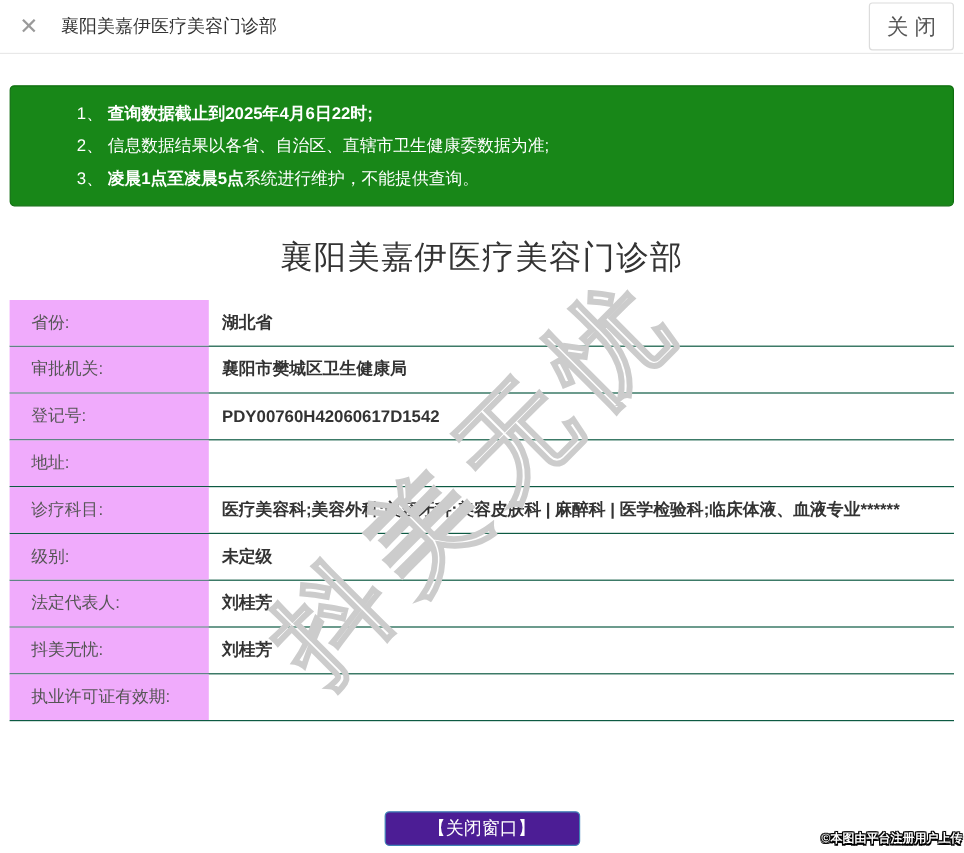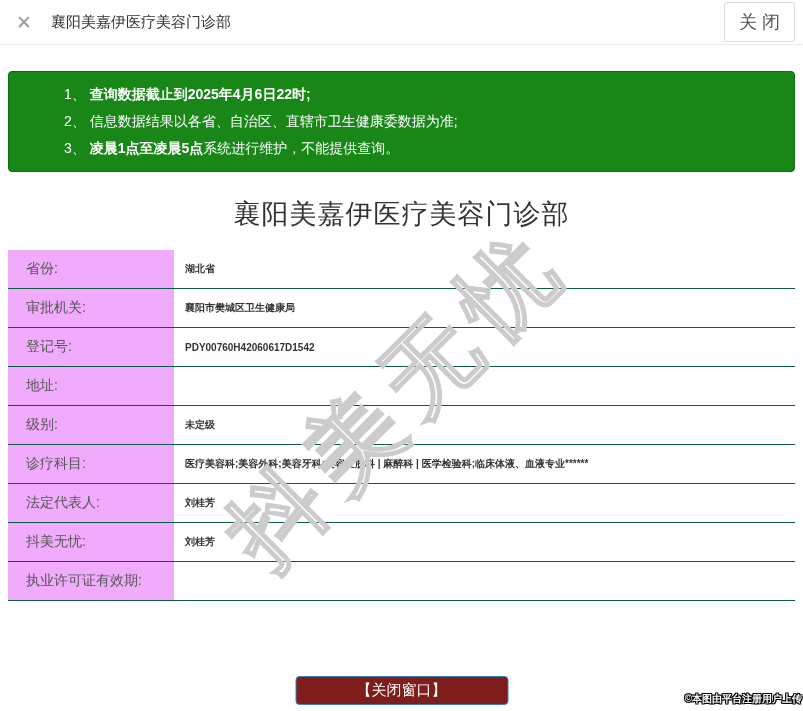--- a/index.html
+++ b/index.html
@@ -22,32 +22,32 @@
 
   
   .main-title { margin-top:24px; text-align:center; font-size:27px; color:#333; font-weight:400; letter-spacing:1px; }
 
   
   .detail-table { margin:18px 8px 0; }
   .detail-row { display:flex; align-items:stretch; min-height:39px; border-bottom:1px solid #0d5a43; }
   .detail-label { width:166px; background:#f0abfc; display:flex; align-items:center;
                   padding-left:18px; font-size:14px; color:#555; }
   .detail-value { flex:1; display:flex; align-items:center; padding-left:11px;
-                  font-size:10px; color:#333; font-weight:bold; }
+                  font-size:14px; color:#333; font-weight:bold; }
 
   
   .wm-diagonal { position:absolute; left:398px; top:398px;
                  transform:translate(-50%,-50%) rotate(-45deg);
                  font-size:92px; font-weight:bold; letter-spacing:16px; white-space:nowrap;
                  color:rgba(255,255,255,0.12); -webkit-text-stroke:2px #cccccc;
                  pointer-events:none; }
 
   
   .footer-btn { position:absolute; top:676px; left:50%; transform:translateX(-50%);
-                width:213px; height:29px; background:#7f1d1d; border:1px solid #3f82b5; border-radius:4px;
+                width:163px; height:29px; background:#4c1d95; border:1px solid #3f82b5; border-radius:4px;
                 color:#fff; font-size:15px; display:flex; align-items:center; justify-content:center; cursor:pointer; }
   .credit { position:absolute; right:1px; top:692px; font-size:10px; font-weight:bold; color:#fff;
             text-shadow:-1px -1px 0 #000, 1px -1px 0 #000, -1px 1px 0 #000, 1px 1px 0 #000,
                         0 -1px 0 #000, 0 1px 0 #000, -1px 0 0 #000, 1px 0 0 #000;margin-left:32px; }
 </style>
 </head>
 <body>
 
 <div class="page">
 
@@ -81,26 +81,26 @@
       <div class="detail-value">襄阳市樊城区卫生健康局</div>
     </div>
     <div class="detail-row">
       <div class="detail-label">登记号:</div>
       <div class="detail-value">PDY00760H42060617D1542</div>
     </div>
     <div class="detail-row">
       <div class="detail-label">地址:</div>
     </div>
     <div class="detail-row">
+      <div class="detail-label">诊疗科目:</div>
+      <div class="detail-value">医疗美容科;美容外科;美容牙科;美容皮肤科 | 麻醉科 | 医学检验科;临床体液、血液专业******</div>
+    </div>
+    <div class="detail-row">
       <div class="detail-label">级别:</div>
       <div class="detail-value">未定级</div>
-    </div>
-    <div class="detail-row">
-      <div class="detail-label">诊疗科目:</div>
-      <div class="detail-value">医疗美容科;美容外科;美容牙科;美容皮肤科 | 麻醉科 | 医学检验科;临床体液、血液专业******</div>
     </div>
     <div class="detail-row">
       <div class="detail-label">法定代表人:</div>
       <div class="detail-value">刘桂芳</div>
     </div>
     <div class="detail-row">
       <div class="detail-label">抖美无忧:</div>
       <div class="detail-value">刘桂芳</div>
     </div>
     <div class="detail-row">

